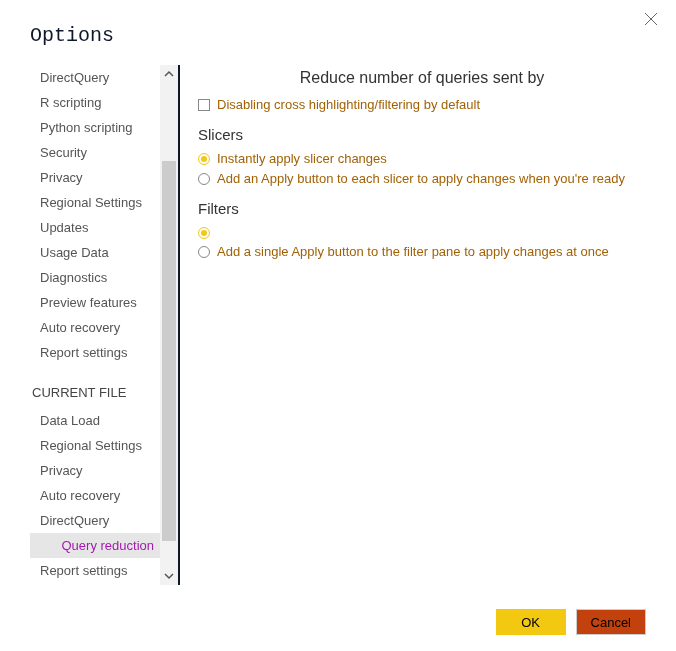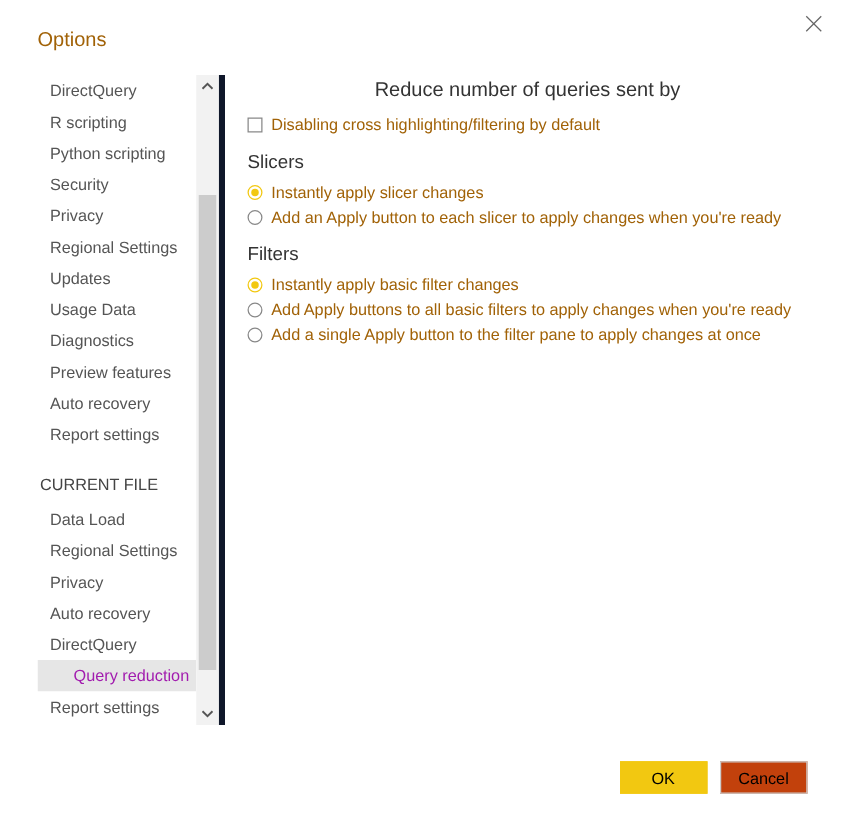--- a/index.html
+++ b/index.html
@@ -30,35 +30,36 @@
       width: 16px;
       height: 16px;
       cursor: pointer;
       color: #666;
     }
     .close-btn svg {
       width: 14px;
       height: 14px;
     }
     .title {
-      font-size: 16px;
+      font-size: 20px;
       font-weight: 300;
-      color: #a16207;
+      color: #0f172a;
       padding: 24px 0 18px 30px;
+      font-family: Liberation Mono, monospace;
     }
     .body {
       display: flex;
       padding: 0 30px 0 30px;
       height: 520px;
     }
     .sidebar-wrap {
       display: flex;
       width: 150px;
       flex-shrink: 0;
-      border-right: 5px solid #0f172a;
+      border-right: 2px solid #0f172a;
       margin-right: 18px;
     }
     .sidebar {
       width: 130px;
       height: 100%;
       overflow: hidden;
     }
     .sidebar-item {
       padding: 5px 6px 5px 10px;
       color: #555;
@@ -256,25 +257,20 @@
           <div class="radio-row">
             <div class="radio-circle"></div>
             <span>Add an Apply button to each slicer to apply changes when you're ready</span>
           </div>
         </div>
 
       <div class="section-subtitle">Filters</div>
       <div id="filters-group">
           <div class="radio-row">
             <div class="radio-circle selected"></div>
-            <span>Instantly apply basic filter changes</span>
-          </div>
-          <div class="radio-row">
-            <div class="radio-circle"></div>
-            <span>Add Apply buttons to all basic filters to apply changes when you're ready</span>
           </div>
           <div class="radio-row">
             <div class="radio-circle"></div>
             <span>Add a single Apply button to the filter pane to apply changes at once</span>
           </div>
         </div>
 
     </div>
 
   </div>

